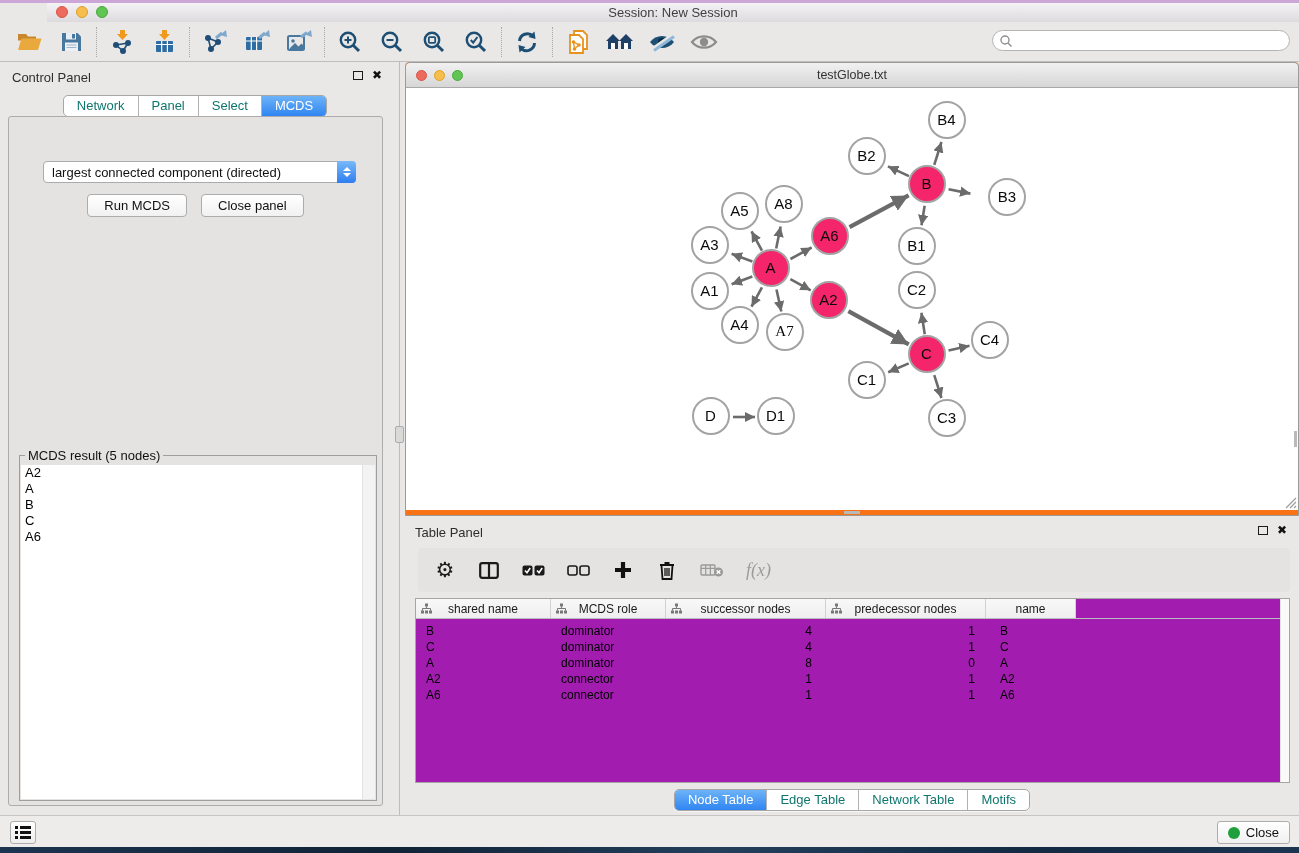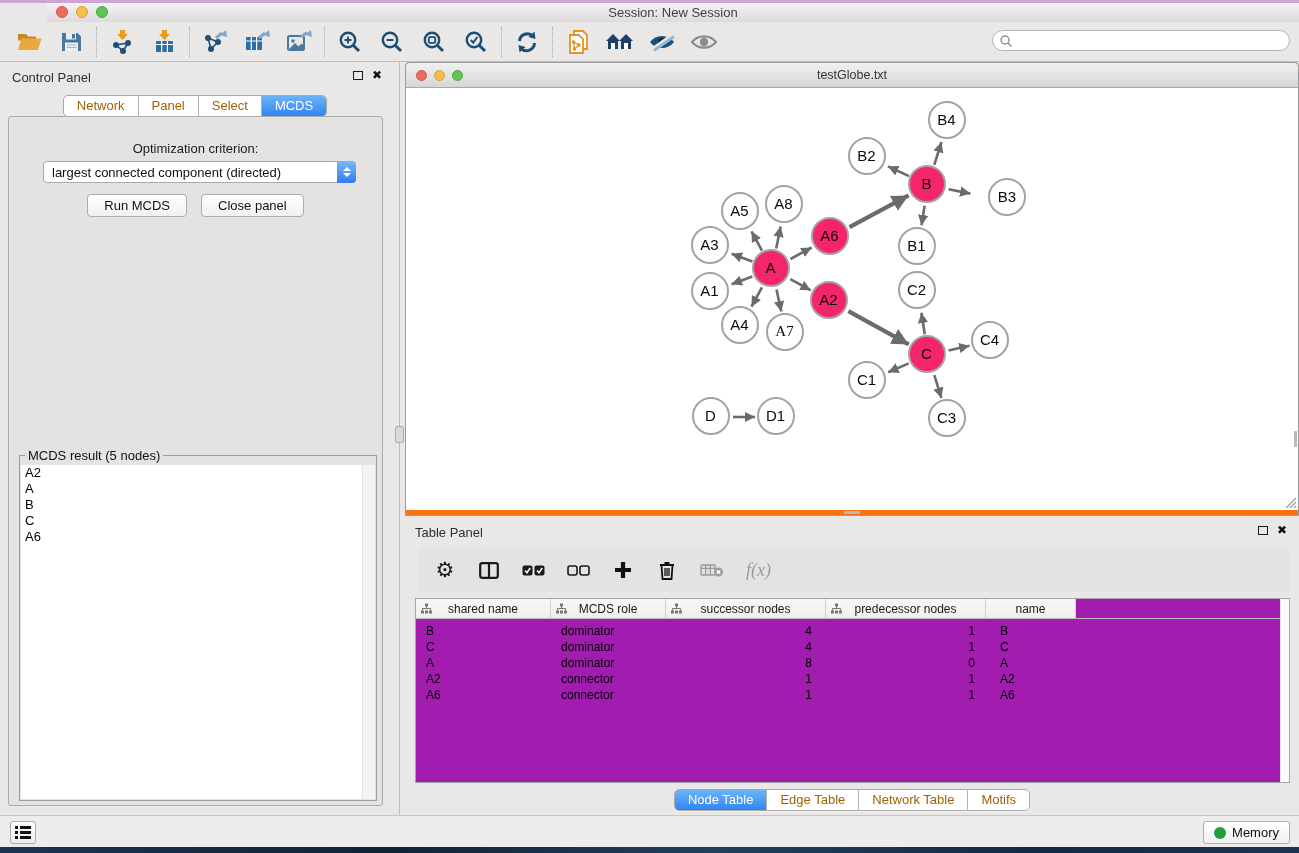--- a/index.html
+++ b/index.html
@@ -34,21 +34,21 @@
   
   .cpanel { position:absolute; left:0; top:62px; width:390px; bottom:38px; }
   .panel-head { position:absolute; top:8px; left:12px; font-size:13px; color:#2E2E2E; }
   .panel-ctl { position:absolute; top:8px; display:flex; gap:9px; align-items:center; }
   .cpanel .panel-ctl { right:8px; }
   .float-ic { width:10px; height:9px; border:1.5px solid #1A1A1A; display:inline-block; }
   .close-ic { font-family:"DejaVu Sans",sans-serif; font-size:12px; font-weight:bold; color:#111; line-height:10px; }
 
   .seg { display:flex; border:1px solid #A7A7A7; border-radius:5px; overflow:hidden; background:#fff;
          box-shadow:0 1px 0 rgba(255,255,255,.6); }
-  .seg .tabb { padding:2px 13px; font-size:13px; line-height:16px; color:#a16207; border-left:1px solid #B2B2B2; cursor:default; }
+  .seg .tabb { padding:2px 13px; font-size:13px; line-height:16px; color:#0f766e; border-left:1px solid #B2B2B2; cursor:default; }
   .seg .tabb:first-child { border-left:none; }
   .seg .tabb.active { background:linear-gradient(#6DB3F8,#2F85F1); color:#fff; }
   .cp-tabs { position:absolute; top:33px; left:0; right:0; display:flex; justify-content:center; }
 
   .panelbox { position:absolute; left:8px; top:54px; width:375px; bottom:9px;
               background:#E4E3E1; border:1px solid #ACACAC; border-radius:3px; }
   .opt-label { position:absolute; top:24px; left:0; right:0; text-align:center; font-size:13px; color:#1B1B1B; }
   .dropdown { position:absolute; top:44px; left:34px; right:26px; height:22px; background:#fff;
               border:1px solid #ABABAB; border-radius:4px; display:flex; align-items:center; }
   .dropdown .val { flex:1; font-size:13px; padding-left:8px; color:#111; white-space:nowrap; overflow:hidden; }
@@ -331,21 +331,20 @@
     </div>
     <div class="cp-tabs">
       <div class="seg">
         <span class="tabb">Network</span>
         <span class="tabb">Panel</span>
         <span class="tabb">Select</span>
         <span class="tabb active">MCDS</span>
       </div>
     </div>
     <div class="panelbox">
-      <div class="opt-label">Optimization criterion:</div>
       <div class="dropdown">
         <span class="val">largest connected component (directed)</span>
         <span class="dd-step">
             <span class="dd-up"></span>
             <span class="dd-dn"></span>
           </span>
       </div>
       <div class="btn-row">
         <button class="mbtn">Run MCDS</button>
         <button class="mbtn">Close panel</button>
@@ -615,18 +614,18 @@
             <rect x="5" y="0" width="11" height="3" fill="#111"></rect>
             <rect x="0" y="5" width="3" height="3" fill="#111"></rect>
             <rect x="5" y="5" width="11" height="3" fill="#111"></rect>
             <rect x="0" y="10" width="3" height="3" fill="#111"></rect>
             <rect x="5" y="10" width="11" height="3" fill="#111"></rect>
           </svg>
         </span>
     </span>
     <span class="mem-btn">
       <span class="mem-dot"></span>
-      <span>Memory</span>
+      <span>Close</span>
     </span>
   </div>
 
   <div class="desk-bottom"></div>
 </div>
 
 </body></html>

